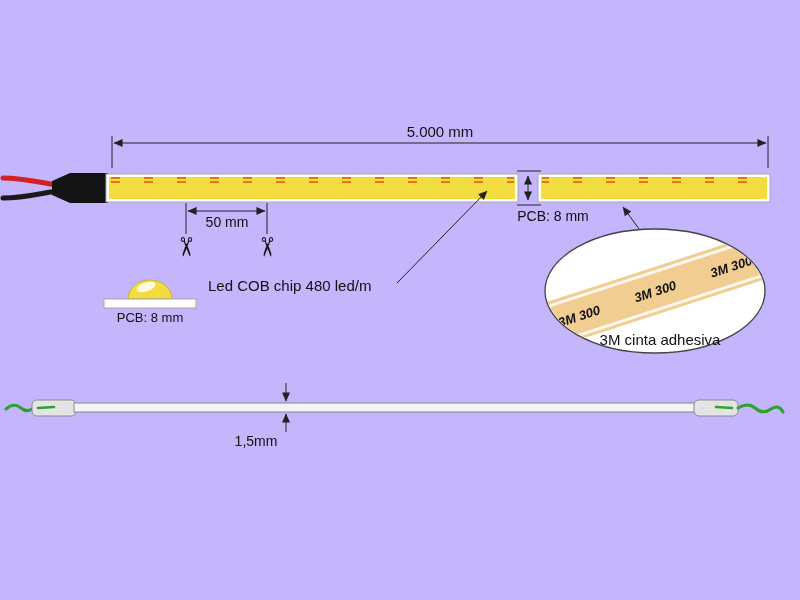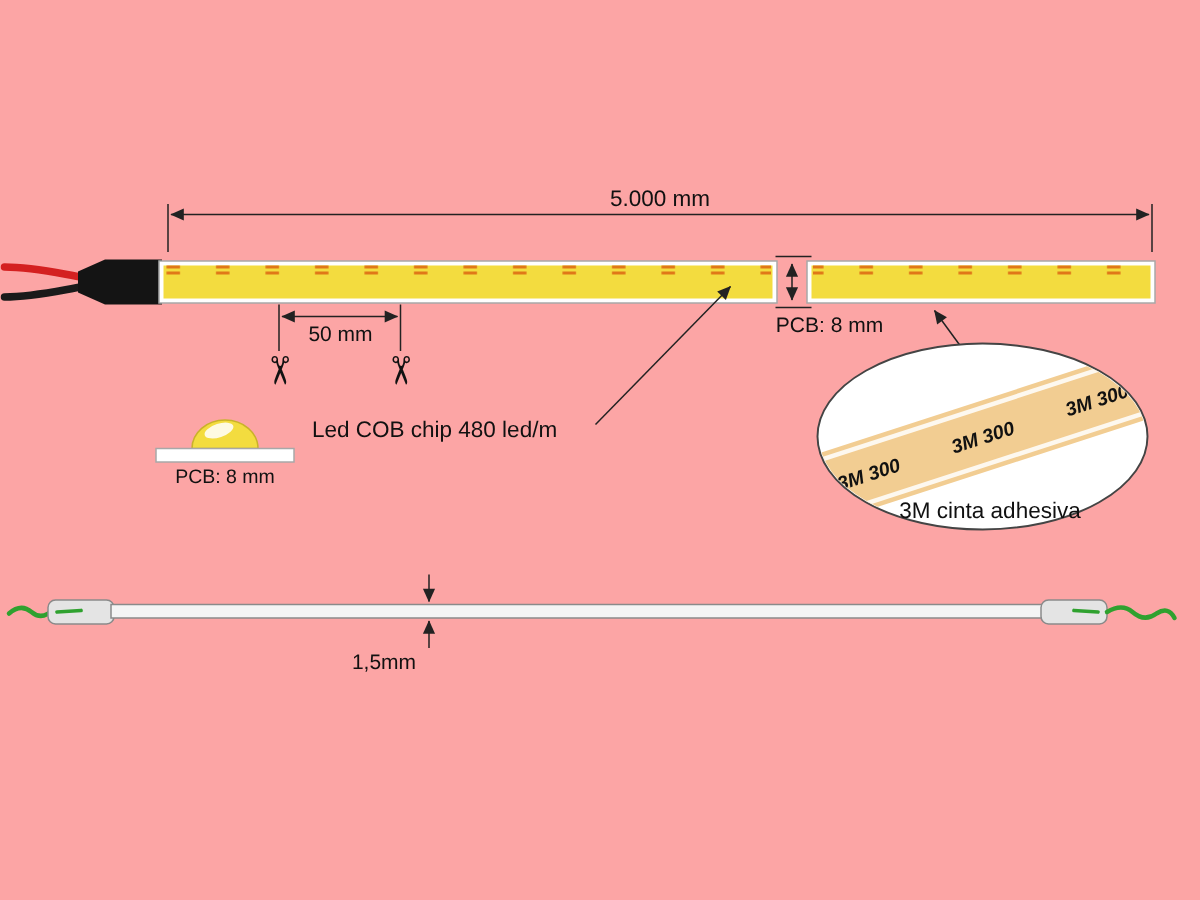--- a/index.html
+++ b/index.html
@@ -1,18 +1,18 @@
 <!DOCTYPE html>
 <html><head>
   <meta charset="utf-8">
   <style>
     html, body { margin: 0; padding: 0; background: #ffffff; }
     .canvas {
       width: 800px; height: 600px;
-      position: relative; background: #fca5a5; overflow: hidden;
+      position: relative; background: #c4b5fd; overflow: hidden;
       font-family: "Liberation Sans", "DejaVu Sans", sans-serif;
     }
     svg { display: block; }
     text {
       font-family: "Liberation Sans", "DejaVu Sans", sans-serif;
       fill: #111111;
     }
     .dim { stroke: #222222; stroke-width: 1; fill: none; }
     .outline { stroke: #a8a8a8; stroke-width: 1; }
     .label-lg { font-size: 15px; }

